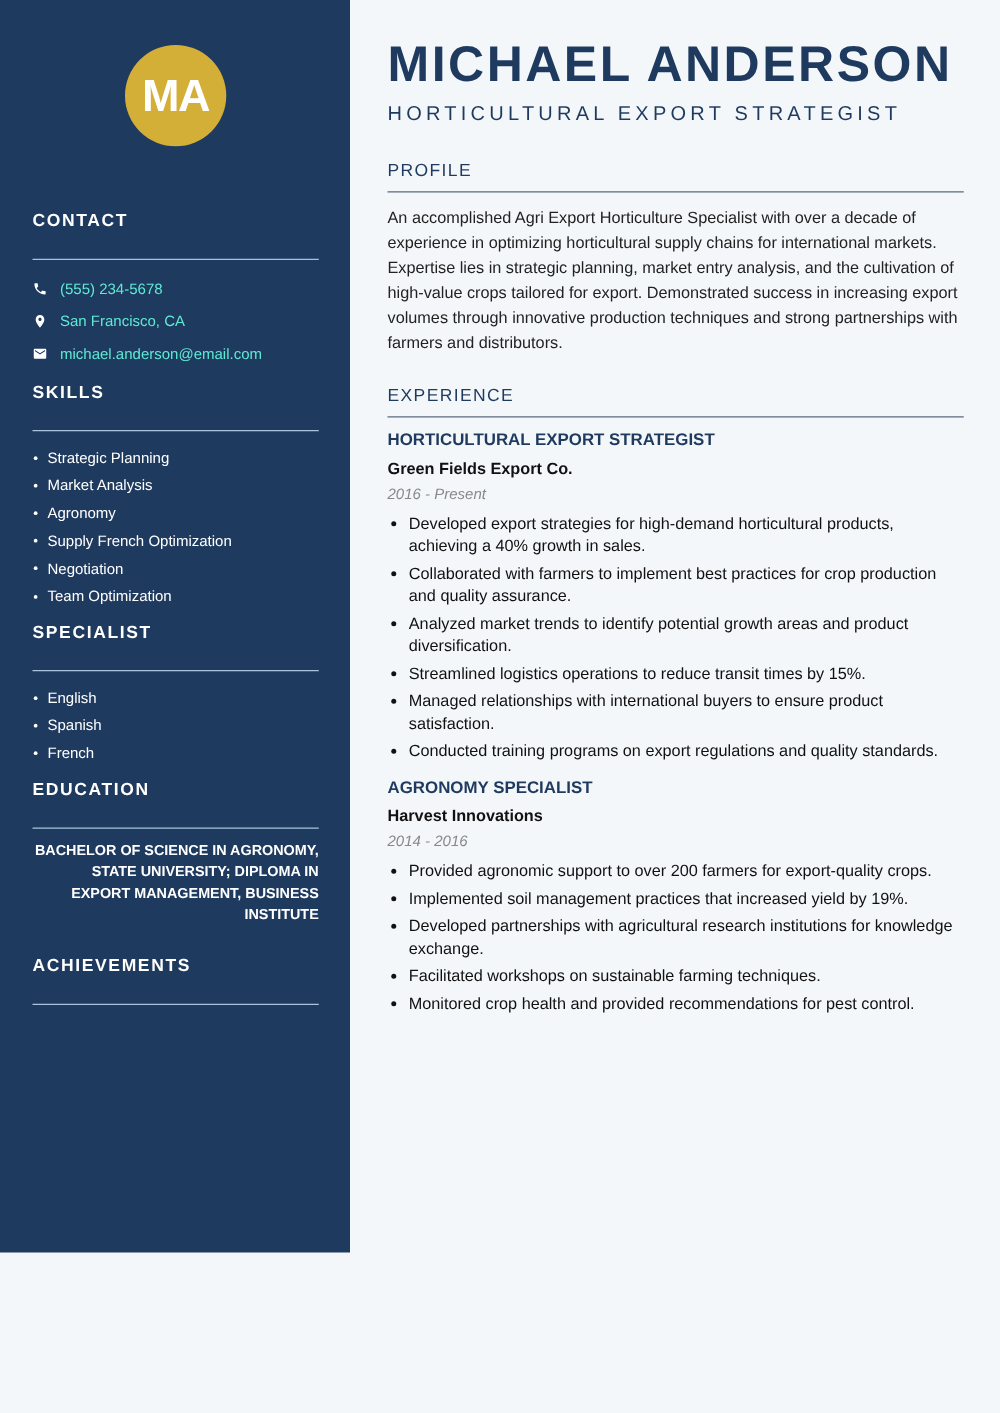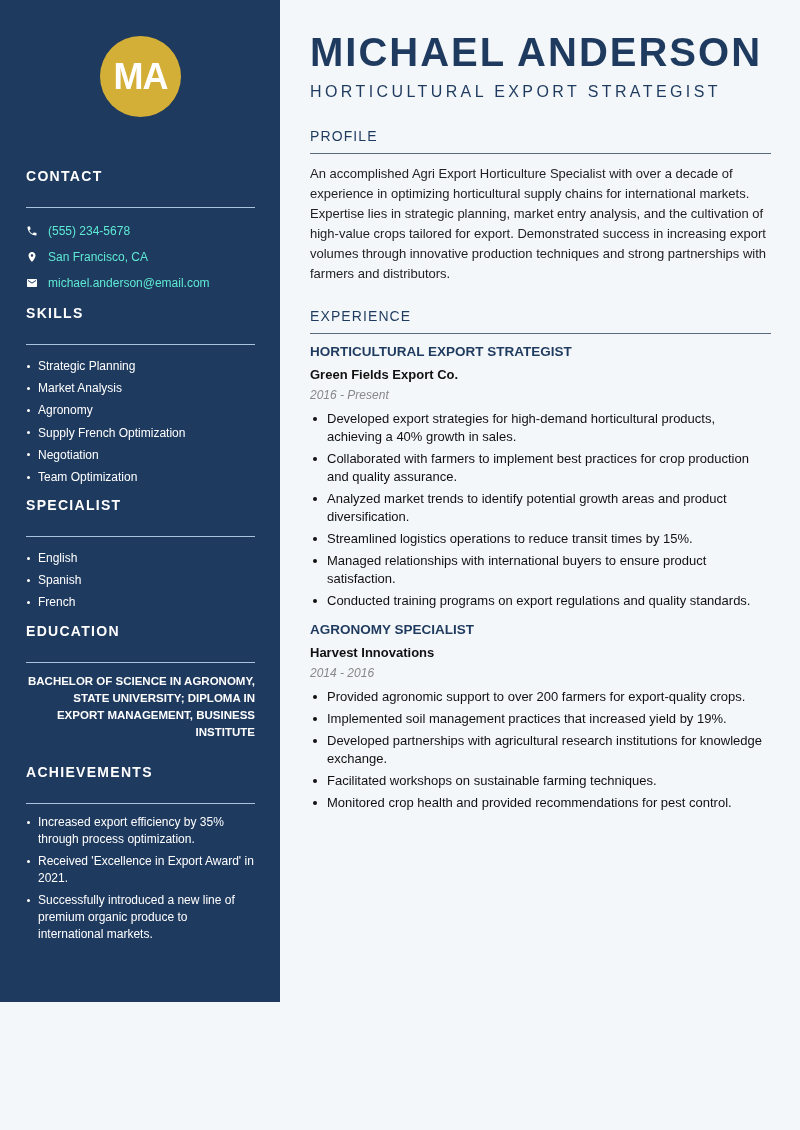--- a/index.html
+++ b/index.html
@@ -138,25 +138,20 @@
     </ul>
   </div>
 
   <div class="side-section" style="top:623px;">
     <div class="side-h">EDUCATION</div>
     <div class="edu-text">BACHELOR OF SCIENCE IN AGRONOMY, STATE UNIVERSITY; DIPLOMA IN EXPORT MANAGEMENT, BUSINESS INSTITUTE</div>
   </div>
 
   <div class="side-section" style="top:764px;">
     <div class="side-h">ACHIEVEMENTS</div>
-    <ul class="side-list ach-list">
-      <li>Increased export efficiency by 35% through process optimization.</li>
-      <li>Received 'Excellence in Export Award' in 2021.</li>
-      <li>Successfully introduced a new line of premium organic produce to international markets.</li>
-    </ul>
   </div>
 </div>
 
 <div class="main">
   <div class="name">MICHAEL ANDERSON</div>
   <div class="title">HORTICULTURAL EXPORT STRATEGIST</div>
 
   <div class="m-section" style="top:128px;">
     <div class="m-h">PROFILE</div>
     <div class="profile-text">An accomplished Agri Export Horticulture Specialist with over a decade of experience in optimizing horticultural supply chains for international markets. Expertise lies in strategic planning, market entry analysis, and the cultivation of high-value crops tailored for export. Demonstrated success in increasing export volumes through innovative production techniques and strong partnerships with farmers and distributors.</div>

